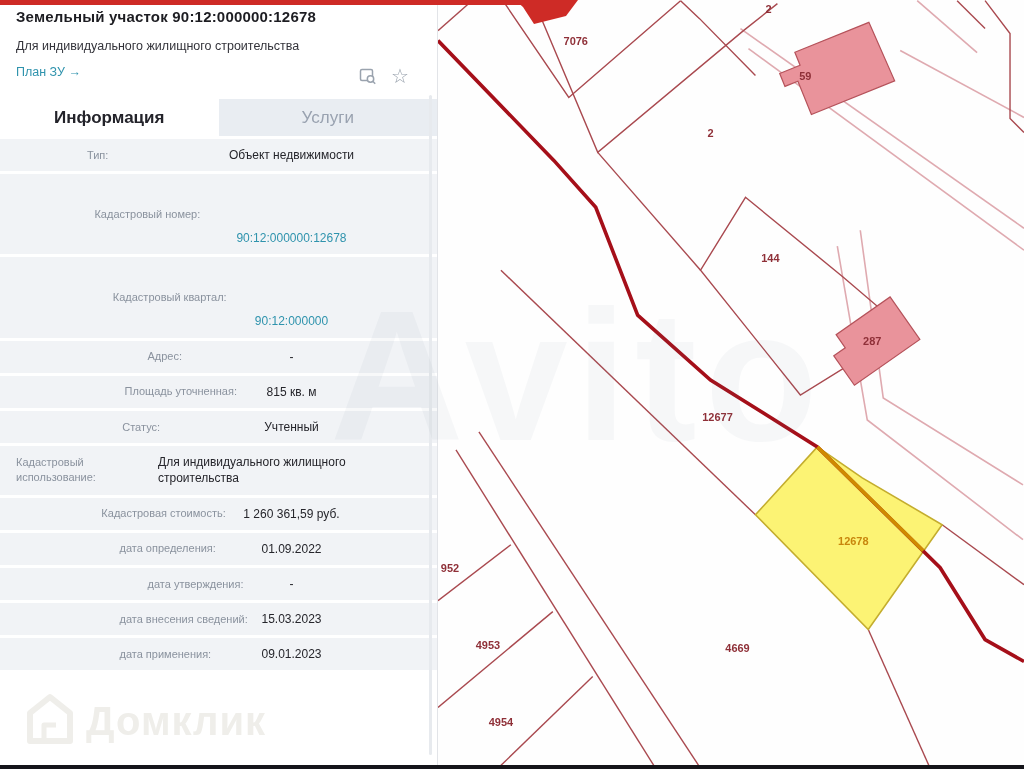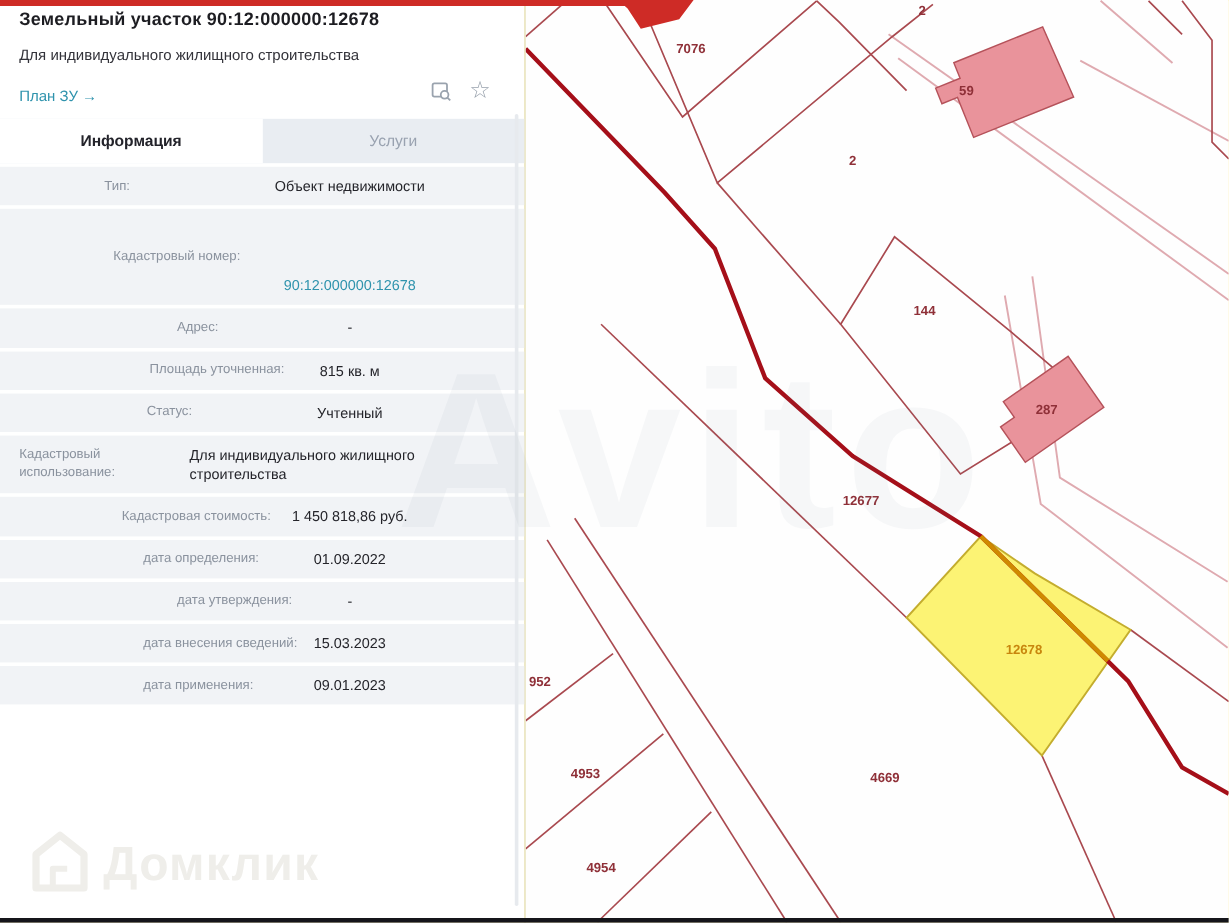--- a/index.html
+++ b/index.html
@@ -6,28 +6,28 @@
   html,body { width:1024px; height:769px; overflow:hidden; }
   body { font-family:"Liberation Sans", sans-serif; background:#fff; position:relative; }
 
   .stage { position:absolute; inset:0; width:1024px; height:769px; background:#fde047; }
 
   
   .panel { position:absolute; left:0; top:0; width:437px; height:769px; background:#fff; z-index:10; }
   .panel-header { padding:8px 16px 0 16px; position:relative; }
   .panel-title { font-size:15px; font-weight:bold; color:#1d1d22; letter-spacing:.2px; }
   .panel-subtitle { margin-top:14px; font-size:12.5px; color:#33333a; }
-  .plan-row { margin-top:12px; display:flex; align-items:flex-end; }
+  .plan-row { margin-top:12px; display:flex; align-items:flex-start; }
   .plan-link { font-size:12.5px; color:#2f93ad; text-decoration:none; cursor:pointer; }
   .plan-icons { margin-left:auto; display:flex; align-items:center; gap:10px; padding-right:10px; }
   .icon-btn { width:22px; height:22px; display:flex; align-items:center; justify-content:center; color:#9aa3ae; cursor:pointer; }
   .star-glyph { font-size:20px; line-height:20px; color:#9aa3ae; }
 
   .tabs { margin-top:12px; display:flex; height:37px; background:#e9edf2; }
-  .tab { flex:1; display:flex; align-items:center; justify-content:center; font-size:13px; cursor:pointer; }
+  .tab { flex:1; display:flex; align-items:center; justify-content:center; font-size:17px; cursor:pointer; }
   .tab.active { background:#fff; color:#23232a; font-weight:bold; }
   .tab.inactive { color:#99a2b0; }
 
   .info-table { margin-top:3px; }
   .info-row { display:flex; background:#f1f3f6; margin-bottom:3px; padding:8px 0 8px 16px; min-height:31px; align-items:center;justify-content:center; }
   .info-label { width:142px; flex:0 0 142px; font-size:11px; color:#8a929e; padding-right:8px; line-height:1.35; }
   .info-value { font-size:12px; color:#25252b; line-height:1.35; padding-right:12px; }
   .info-value.link { color:#2f93ad; cursor:pointer;margin-top:48px; }
 
   .dom-logo { position:absolute; left:24px; bottom:18px; display:flex; align-items:center; gap:10px; color:#eeede9; pointer-events:none; }
@@ -86,38 +86,42 @@
     <div class="info-table">
       <div class="info-row">
         <div class="info-label">Тип:</div>
         <div class="info-value">Объект недвижимости</div>
       </div>
       <div class="info-row">
         <div class="info-label">Кадастровый номер:</div>
         <div class="info-value link">90:12:000000:12678</div>
       </div>
       <div class="info-row">
+        <div class="info-label">Кадастровый квартал:</div>
+        <div class="info-value link">90:12:000000</div>
+      </div>
+      <div class="info-row">
         <div class="info-label">Адрес:</div>
         <div class="info-value">-</div>
       </div>
       <div class="info-row">
         <div class="info-label">Площадь уточненная:</div>
         <div class="info-value">815 кв. м</div>
       </div>
       <div class="info-row">
         <div class="info-label">Статус:</div>
         <div class="info-value">Учтенный</div>
       </div>
       <div class="info-row">
         <div class="info-label">Кадастровый использование:</div>
         <div class="info-value">Для индивидуального жилищного строительства</div>
       </div>
       <div class="info-row">
         <div class="info-label">Кадастровая стоимость:</div>
-        <div class="info-value">1 450 818,86 руб.</div>
+        <div class="info-value">1 260 361,59 руб.</div>
       </div>
       <div class="info-row">
         <div class="info-label">дата определения:</div>
         <div class="info-value">01.09.2022</div>
       </div>
       <div class="info-row">
         <div class="info-label">дата утверждения:</div>
         <div class="info-value">-</div>
       </div>
       <div class="info-row">

